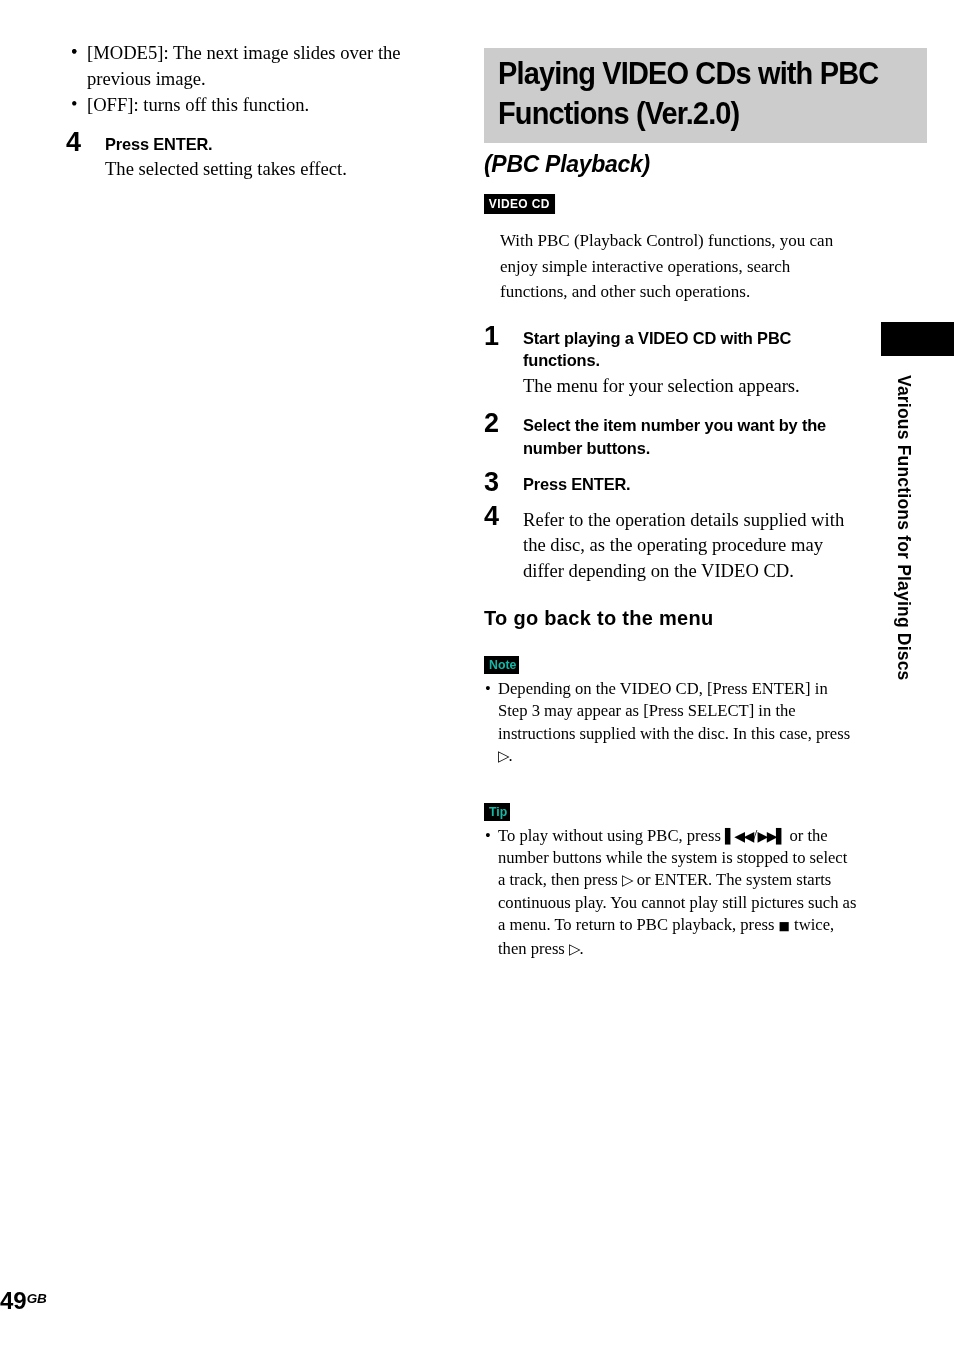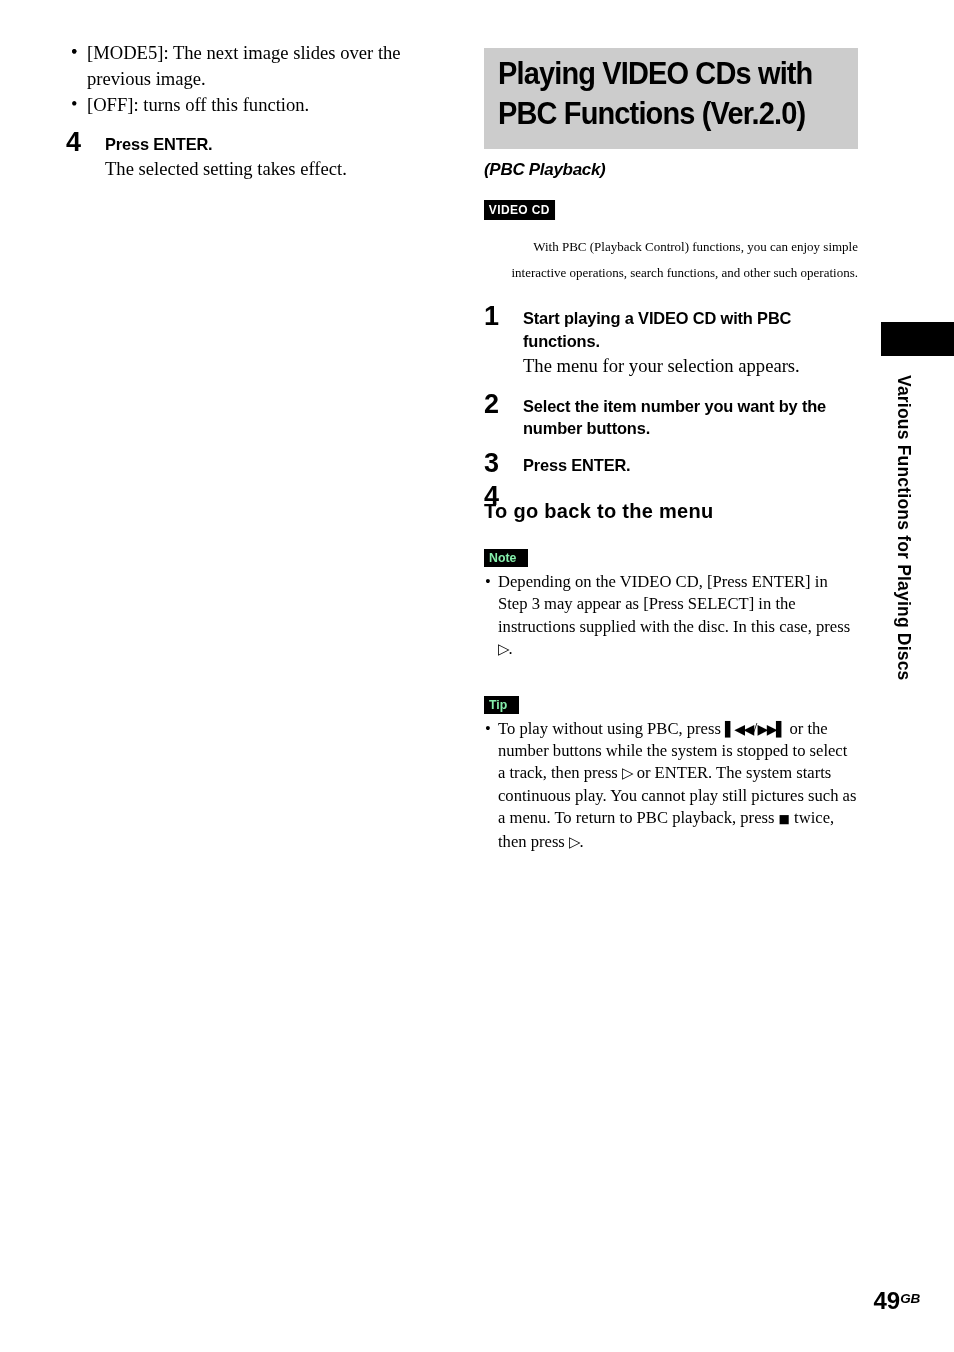--- a/index.html
+++ b/index.html
@@ -83,39 +83,39 @@
   .step-body {
     font-family: "Liberation Serif", serif;
     font-size: 18.6px;
     line-height: 25.5px;
     margin-top: 1px;
   }
 
   
   .title-band {
     background: #cccccc;
-    padding: 5px 14px 16px 14px;
+    padding: 5px 14px 10px 14px;
     box-sizing: border-box;
-    width: 374px;
+    width: 443px;
   }
   .title-band h1 {
     margin: 0;
     font-family: "Liberation Sans", sans-serif;
     font-weight: bold;
     font-size: 30.5px;
     line-height: 40px;
     letter-spacing: -0.9px;
     transform: scaleX(0.95);
     transform-origin: left center;
   }
   .subtitle {
     font-family: "Liberation Sans", sans-serif;
     font-weight: bold;
     font-style: italic;
-    font-size: 17px;
+    font-size: 23px;
     line-height: 26px;
     margin-top: 8px;
     letter-spacing: -0.3px;
   }
 
   
   .disc-badge {
     display: inline-block;
     background: #000000;
     color: #ffffff;
@@ -126,48 +126,47 @@
     padding: 3px 5px 3px 5px;
     letter-spacing: 0.4px;
     margin-top: 17px;
     transform: scaleX(0.96);
     transform-origin: left center;
   }
 
   
   .para {
     font-family: "Liberation Serif", serif;
-    font-size: 13px;
+    font-size: 17px;
     line-height: 25.5px;
-    margin: 0;
-    text-align: right;
+    margin: 16px;
   }
   .para-top { margin-top: 14px; }
 
   
   .subhead {
     font-family: "Liberation Sans", sans-serif;
     font-weight: bold;
     font-size: 20px;
     line-height: 26px;
     letter-spacing: 0.3px;
     margin-top: 22px;
   }
 
   
   .callout { margin-top: 24px; }
   .callout-badge {
     display: inline-block;
     background: #000000;
-    color: #86efac;
+    color: #14b8a6;
     font-family: "Liberation Sans", sans-serif;
     font-weight: bold;
     font-size: 12.3px;
     line-height: 14px;
-    padding: 2px 12px 2px 5px;
+    padding: 2px 3px 2px 5px;
   }
   .callout-item {
     position: relative;
     padding-left: 14px;
     font-size: 16.6px;
     line-height: 22.4px;
     margin-top: 4px;
   }
   .callout-item .dot {
     position: absolute;
@@ -211,21 +210,21 @@
     text-orientation: mixed;
     white-space: nowrap;
   }
 
   
   .footer-page {
     position: absolute;
     left: 0px;
     top: 1286px;
     width: 920px;
-    text-align: right;
+    text-align: left;
     font-family: "Liberation Sans", sans-serif;
     font-weight: bold;
     font-size: 24px;
     line-height: 26px;
   }
   .footer-page .suffix {
     font-size: 13.5px;
     font-style: italic;
     font-weight: bold;
     vertical-align: 6px;
@@ -285,20 +284,21 @@
       <div class="step-head">Select the item number you want by the number buttons.</div>
     </div>
 
     <div class="step" style="margin-top:14px;">
       <span class="step-num">3</span>
       <div class="step-head">Press ENTER.</div>
     </div>
 
     <div class="step" style="margin-top:11px;">
       <span class="step-num">4</span>
+      <div class="step-body">Refer to the operation details supplied with the disc, as the operating procedure may differ depending on the VIDEO CD.</div>
     </div>
 
     
     <div class="subhead">To go back to the menu</div>
 
     
     <div class="callout">
       <span class="callout-badge">Note</span>
       <div class="callout-item">
         <span class="dot">•</span>

